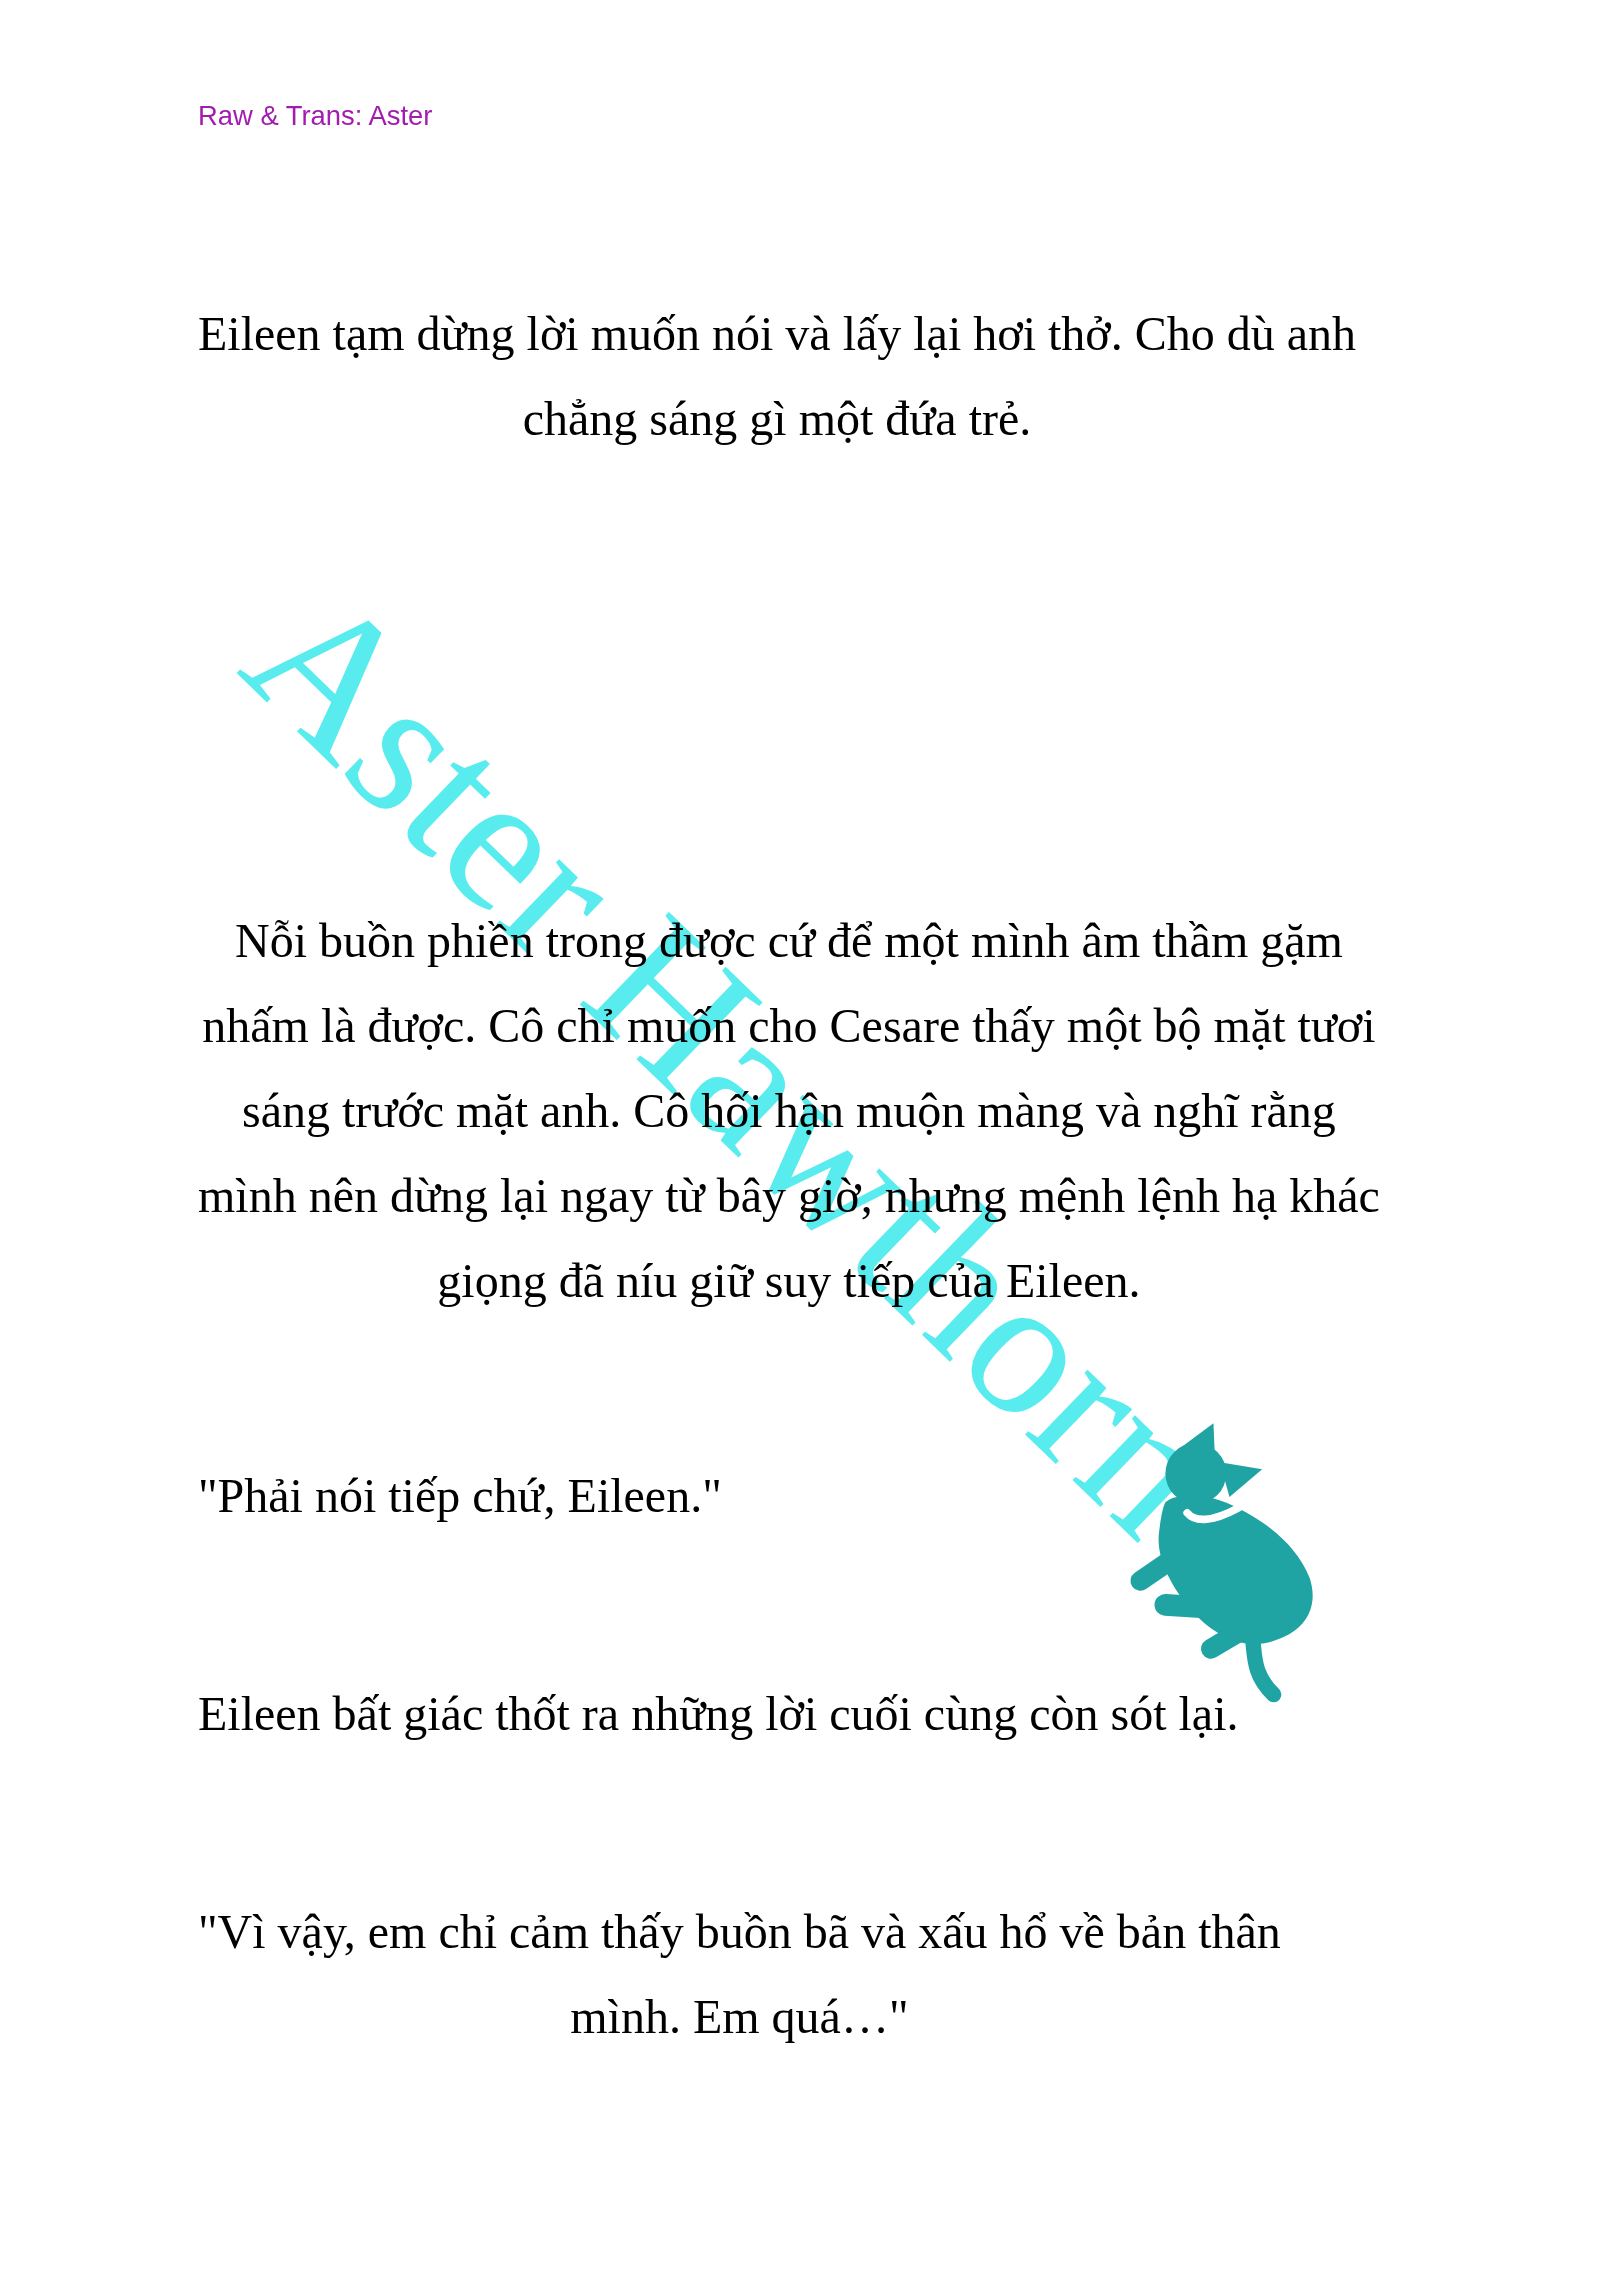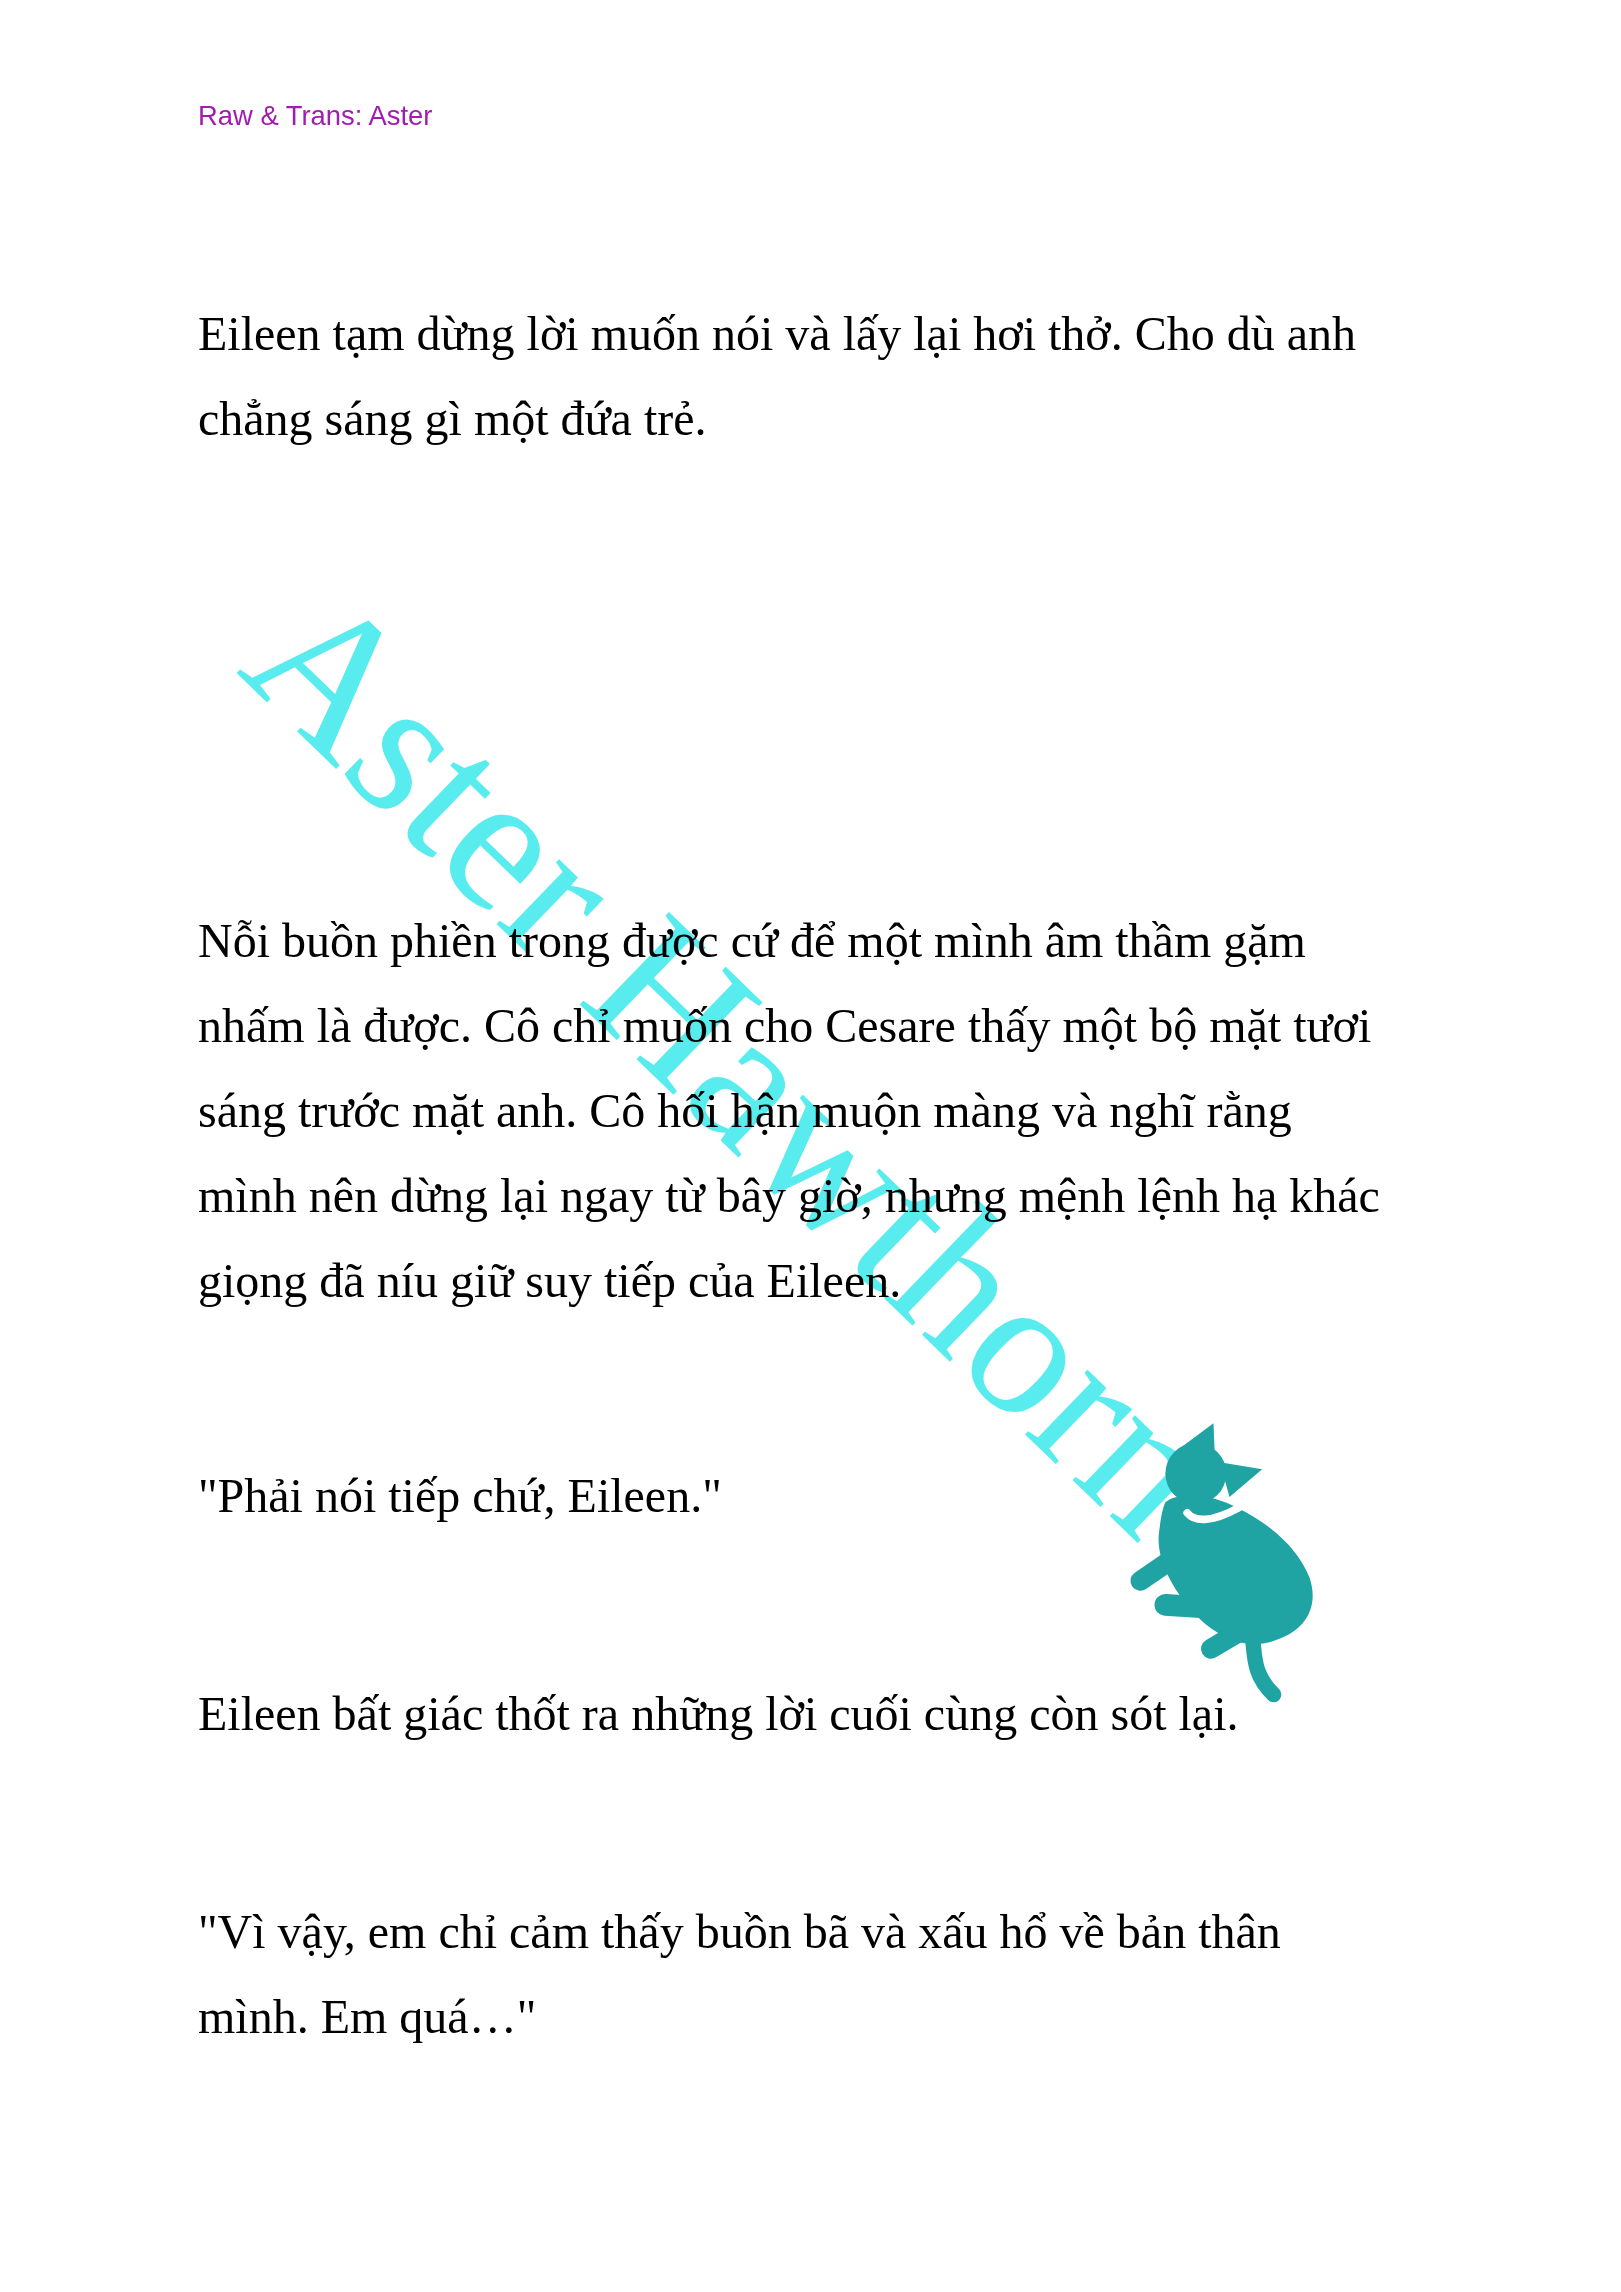--- a/index.html
+++ b/index.html
@@ -2,21 +2,21 @@
 <html><head>
   <meta charset="utf-8">
   <style>
     html, body { margin: 0; padding: 0; background: #ffffff; }
     body { width: 1621px; height: 2293px; position: relative; overflow: hidden; }
     .page { position: absolute; left: 0; top: 0; width: 1621px; height: 2293px; background: #ffffff; }
     .watermark-layer { position: absolute; left: 0; top: 0; width: 1621px; height: 2293px; z-index: 1; pointer-events: none; }
     .watermark-layer text { font-family: "Liberation Serif", "DejaVu Serif", serif; font-size: 200px; }
     .header { position: absolute; left: 198px; top: 100px; font-family: "Liberation Sans", "DejaVu Sans", sans-serif; font-size: 27.4px; line-height: 31px; color: #a21caf; white-space: nowrap; z-index: 2; }
     .para { position: absolute; left: 198px; z-index: 2; font-family: "Liberation Serif", "DejaVu Serif", serif; font-size: 48px; line-height: 85px; color: #000000; }
-    .line { display: block; white-space: nowrap; height: 85px; }
+    .line { display: block; white-space: nowrap; height: 85px; text-align: center; }
     .cat-layer { position: absolute; left: 1117px; top: 1411px; width: 216px; height: 323px; z-index: 3; }
   </style>
 </head>
 <body>
 
 <div class="page">
 
   <svg class="watermark-layer" viewBox="0 0 1654 2339" width="1621" height="2293">
     <text x="240" y="685" fill="#59ecef" transform="rotate(44 240 685)">Aster Hawthorn</text>
   </svg>

